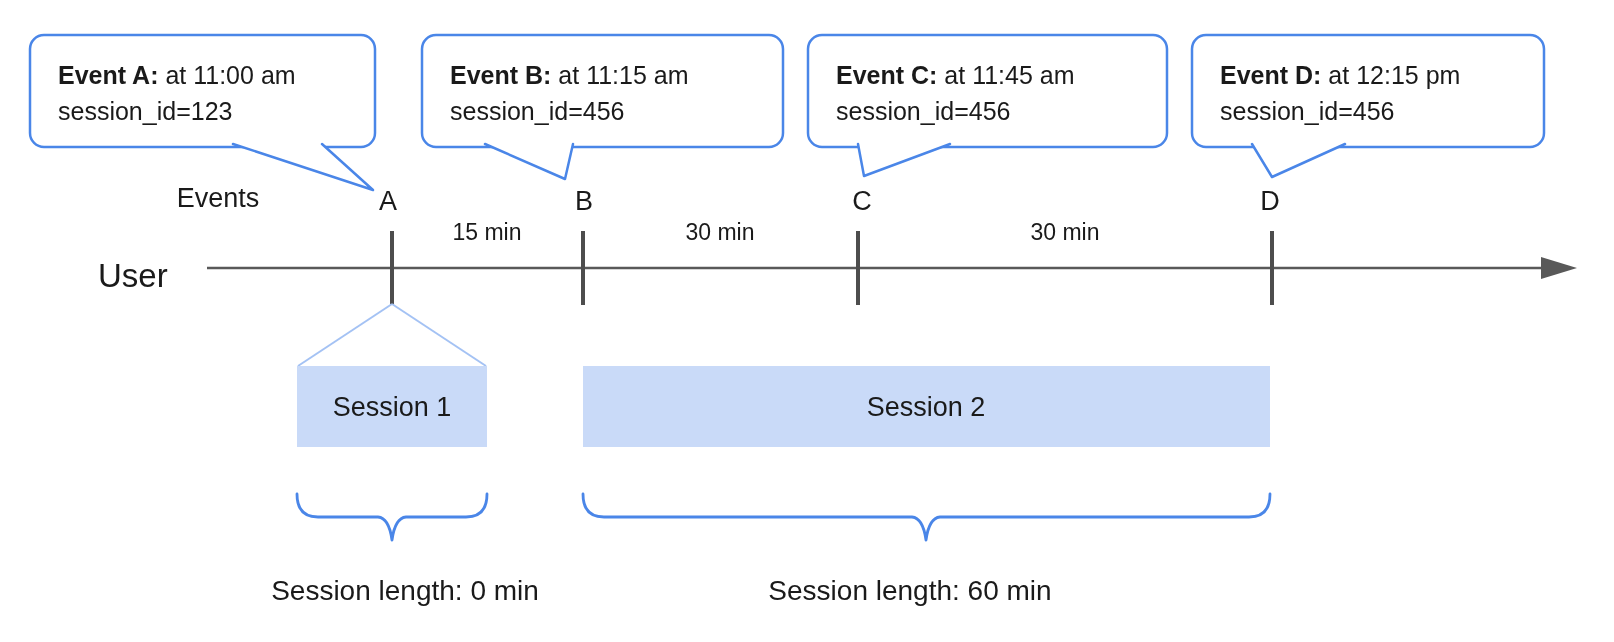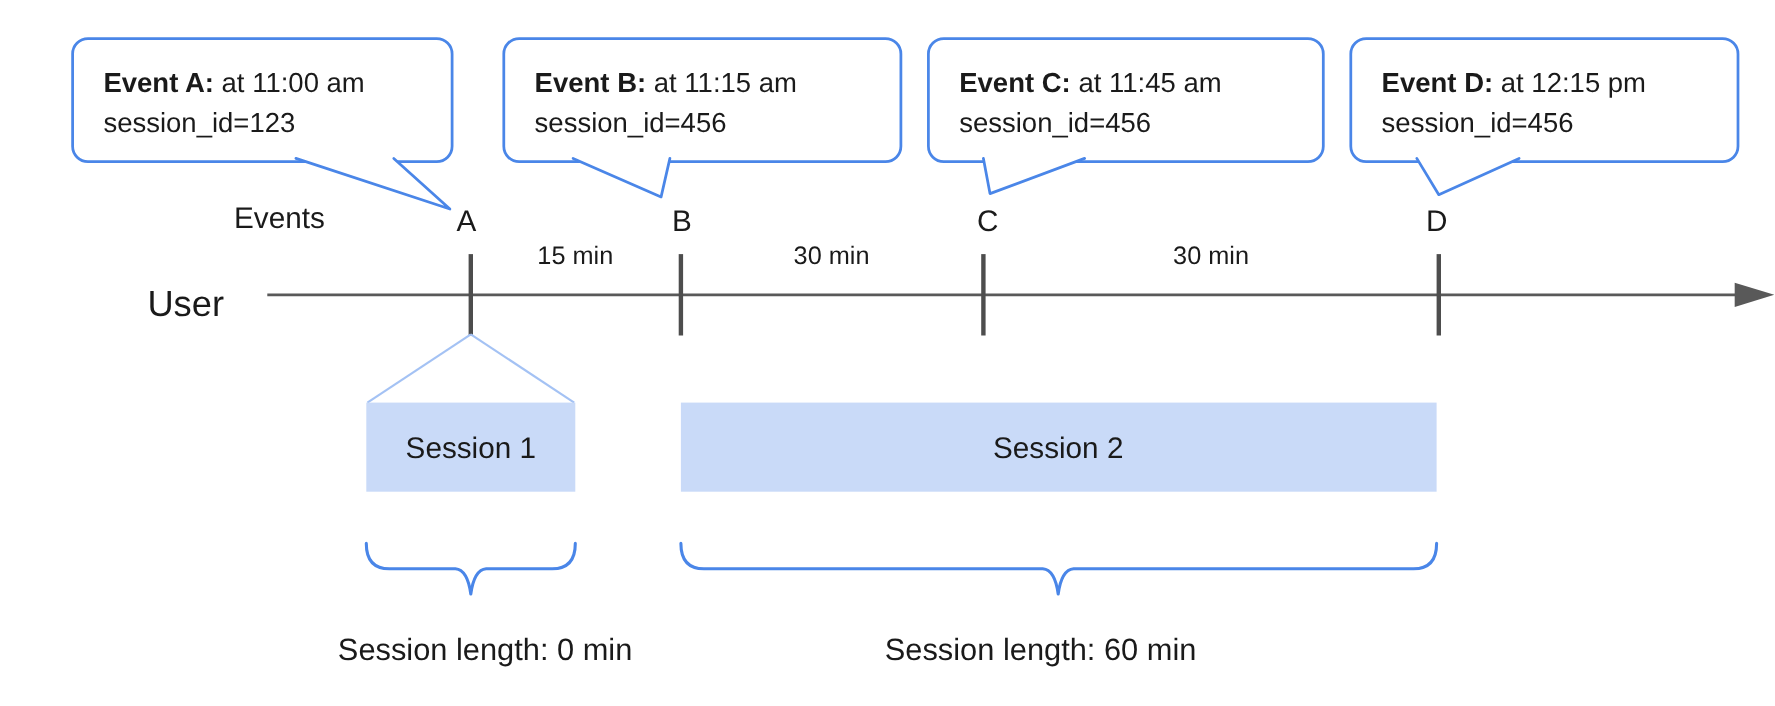--- a/index.html
+++ b/index.html
@@ -7,21 +7,20 @@
     padding: 0;
     background: #ffffff;
     width: 1614px;
     height: 642px;
     font-family: "Liberation Sans", sans-serif;
   }
   #diagram-root {
     width: 1353px;
     height: 642px;
     position: relative;
-    margin-left: 36px;
   }
   svg { display: block; }
 
   .bubble-box   { fill: #ffffff; stroke: #4a86e8; stroke-width: 2.5; }
   .bubble-tail  { fill: #ffffff; stroke: #4a86e8; stroke-width: 2.5; stroke-linejoin: round; stroke-linecap: round; }
   .bubble-text  { font-size: 25px; fill: #1a1a1a; }
   .bubble-bold  { font-weight: bold; }
 
   .axis-line    { stroke: #595959; stroke-width: 2.5; }
   .axis-arrow   { fill: #595959; }

